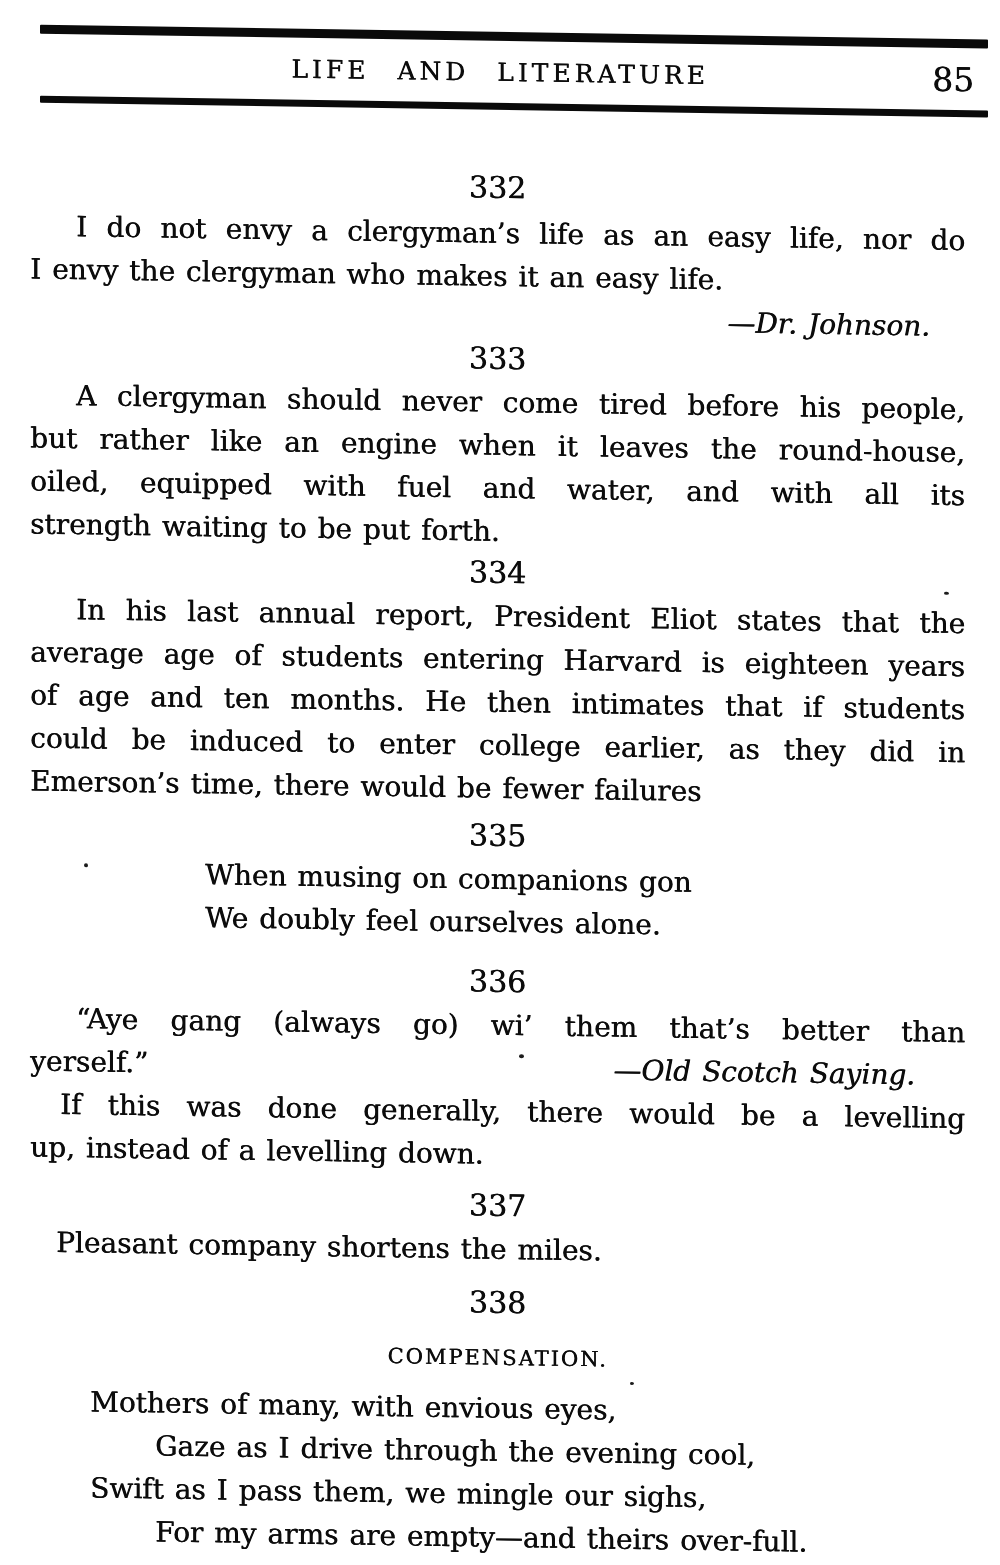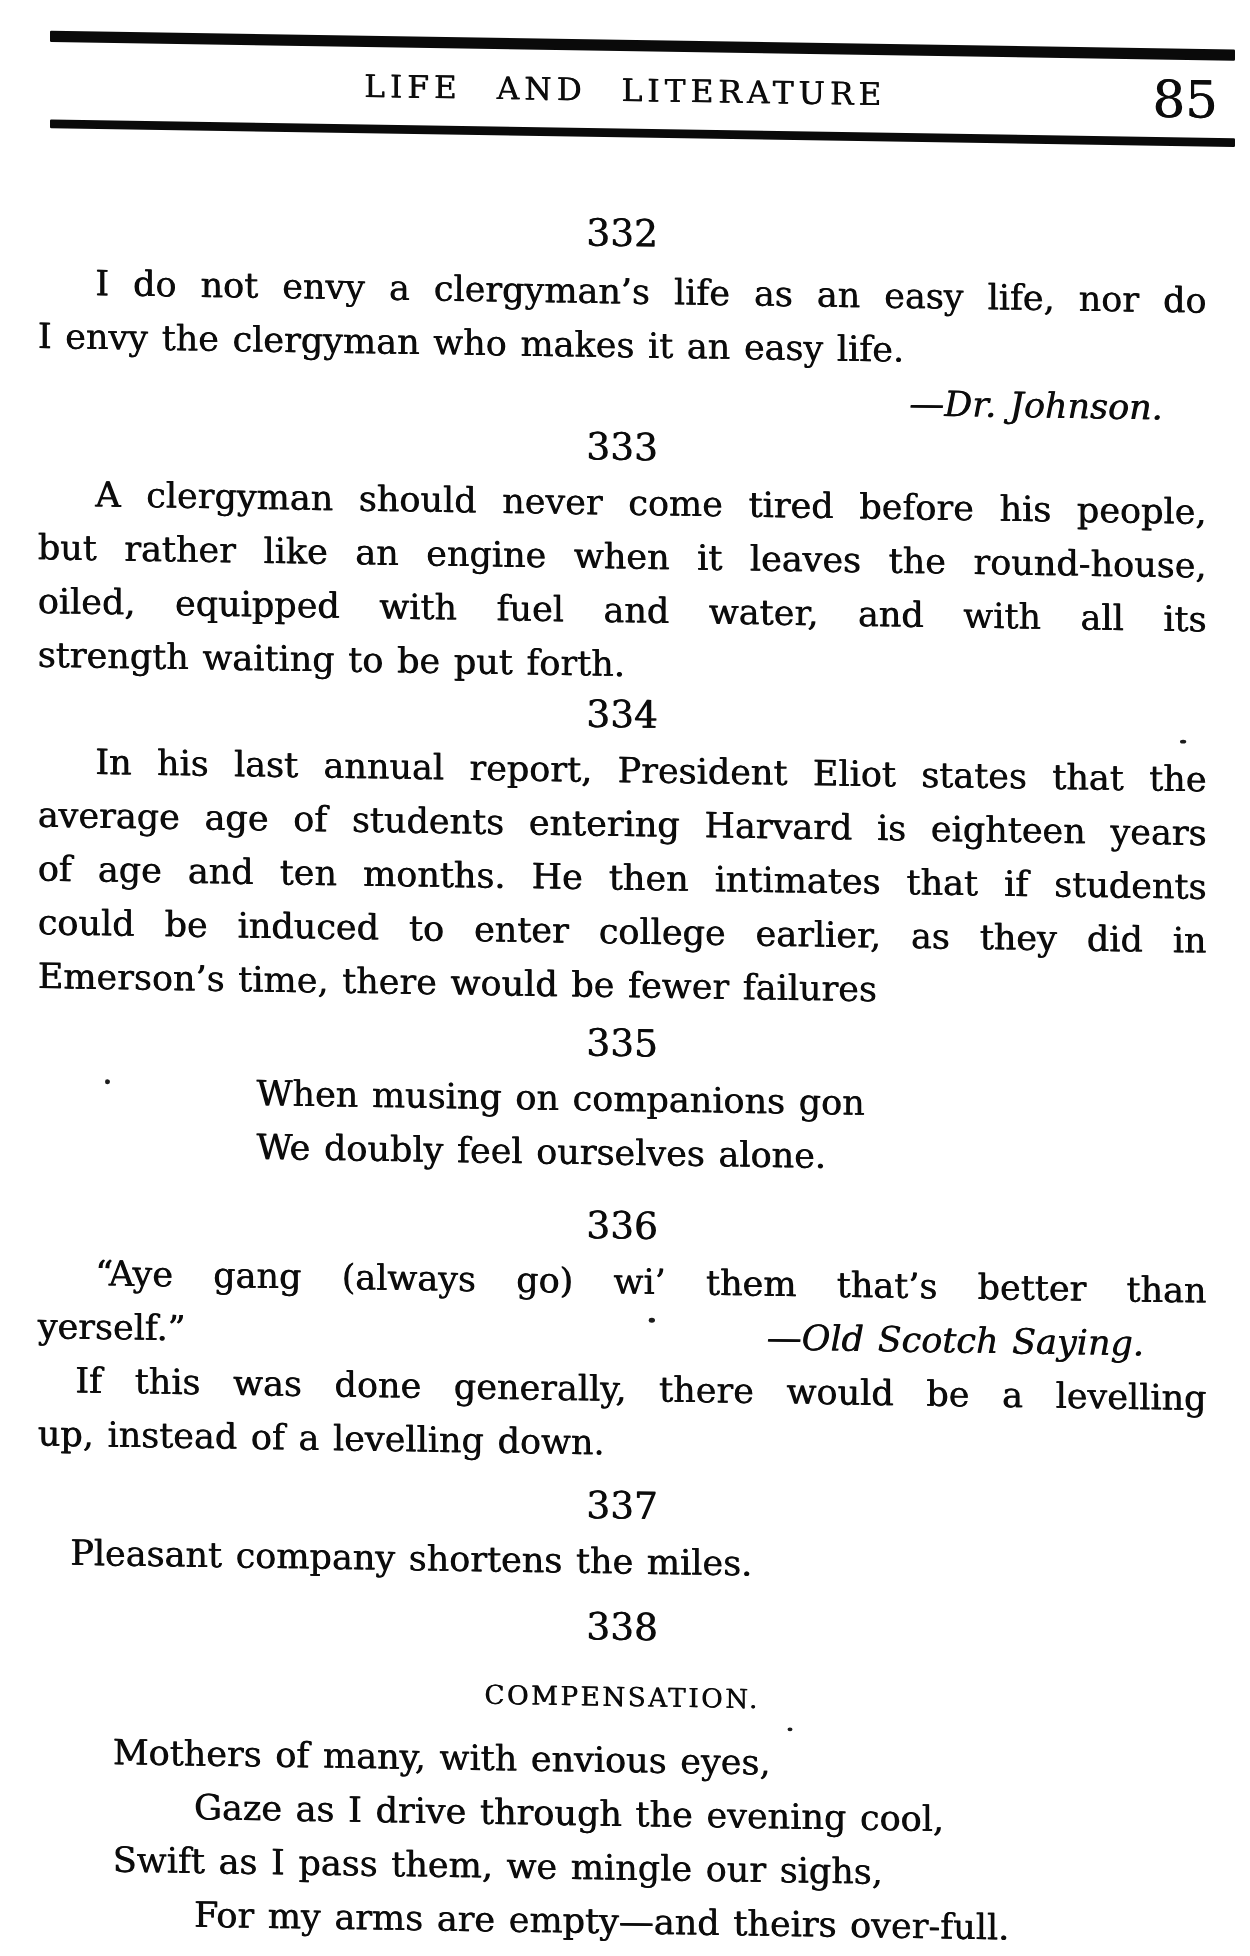--- a/index.html
+++ b/index.html
@@ -15,21 +15,21 @@
     text-shadow:0.5px 0 0 currentColor;
   }
   .rule { margin-left:40px; margin-right:12px; background:#0a0a0a; border-radius:1px; }
   .rule.top { height:9px; margin-top:24px; }
   .rule.bottom { height:7px; margin-top:6px; }
   .header-row { position:relative; height:48px; margin-top:8px; }
   .running-title {
     display:block; text-align:center; font-size:25px; line-height:48px;
     letter-spacing:4px; word-spacing:16px;
   }
-  .page-number { position:absolute; right:26px; top:-2px; font-size:41px; line-height:52px; }
+  .page-number { position:absolute; right:26px; top:-2px; font-size:33px; line-height:52px; }
 
   .body-text { padding:0 35px 0 30px; font-size:28px; line-height:43px; word-spacing:2px; }
 
   .qnum { text-align:center; font-size:30px; line-height:36px; }
   .n332 { margin-top:60px; }
   .n333 { margin-top:0px; }
   .n334 { margin-top:2px; }
   .n335 { margin-top:8px; }
   .n336 { margin-top:20px; }
   .n337 { margin-top:12px; }

